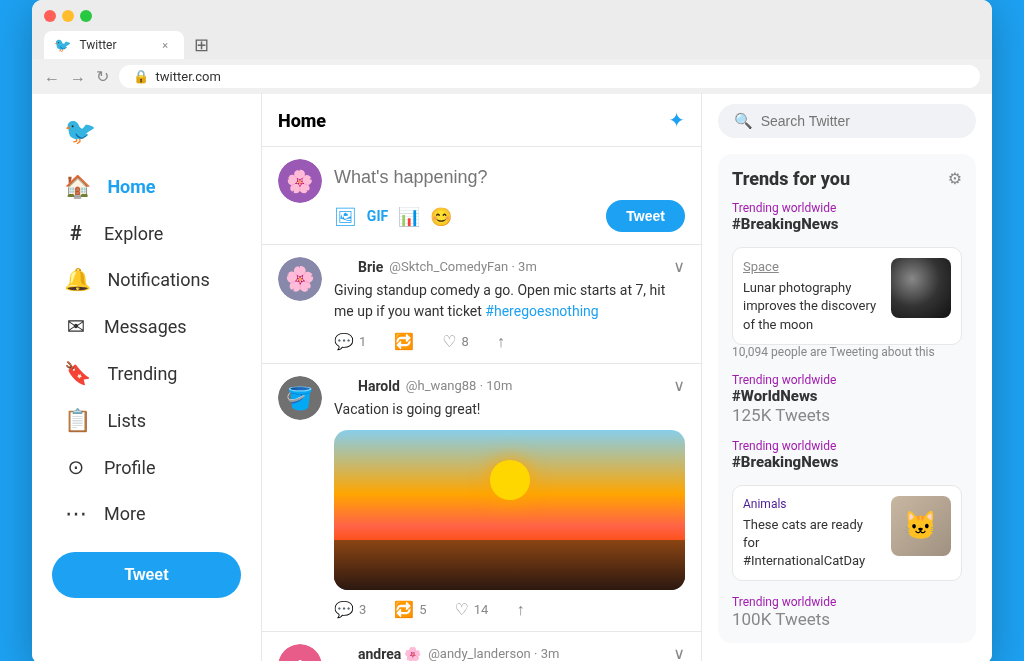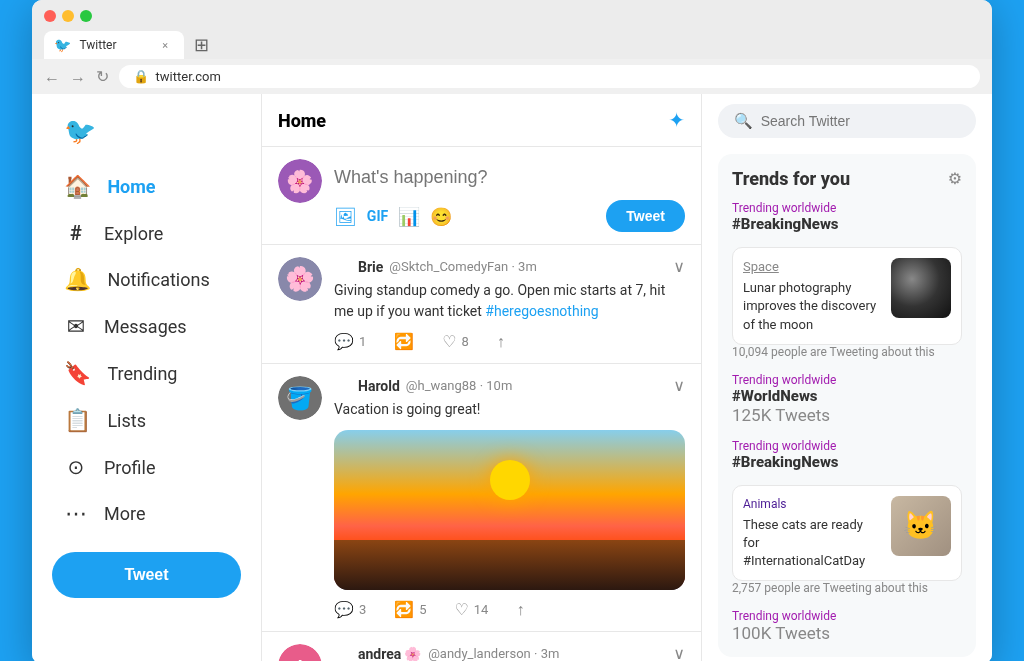--- a/index.html
+++ b/index.html
@@ -563,21 +563,20 @@
         <div class="trend-item">
           <div class="trend-card">
             <div class="trend-card-text">
               <div style="font-size:12px;color:#4c1d95;margin-bottom:3px;">Animals</div>
               These cats are ready for #InternationalCatDay
             </div>
             <div class="trend-card-image">
               <div class="cat-image">🐱</div>
             </div>
           </div>
-          <div class="trend-about">2,757 people are Tweeting about this</div>
         </div>
 
         <div class="trend-item">
           <div class="trend-category">Trending worldwide</div>
           <div class="trend-count">100K Tweets</div>
 
         </div>
 
       </div>
 

